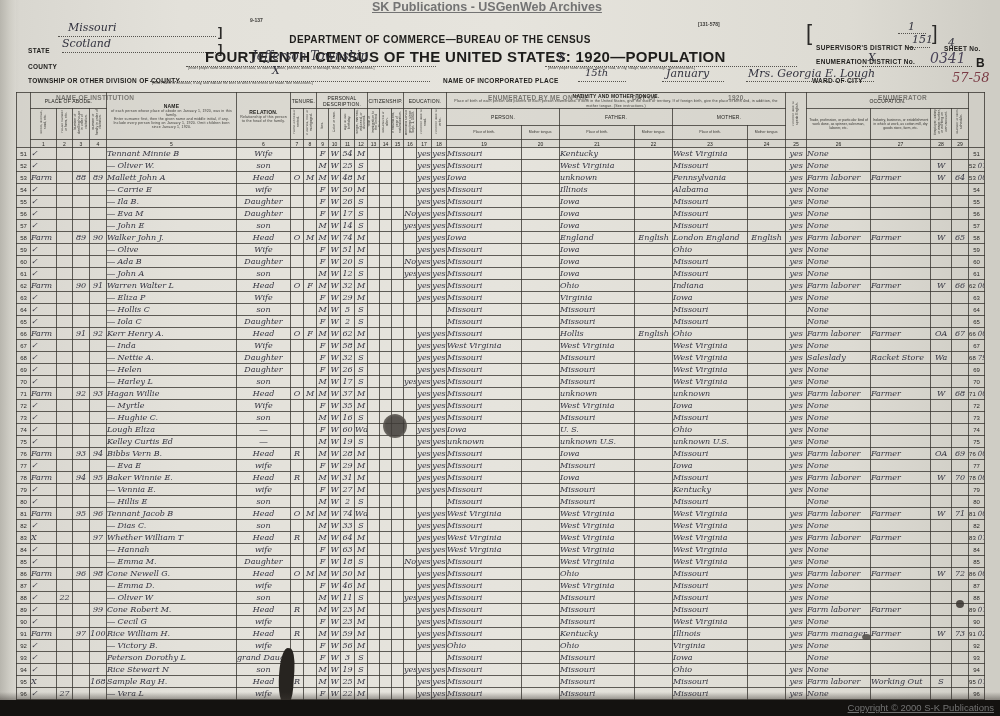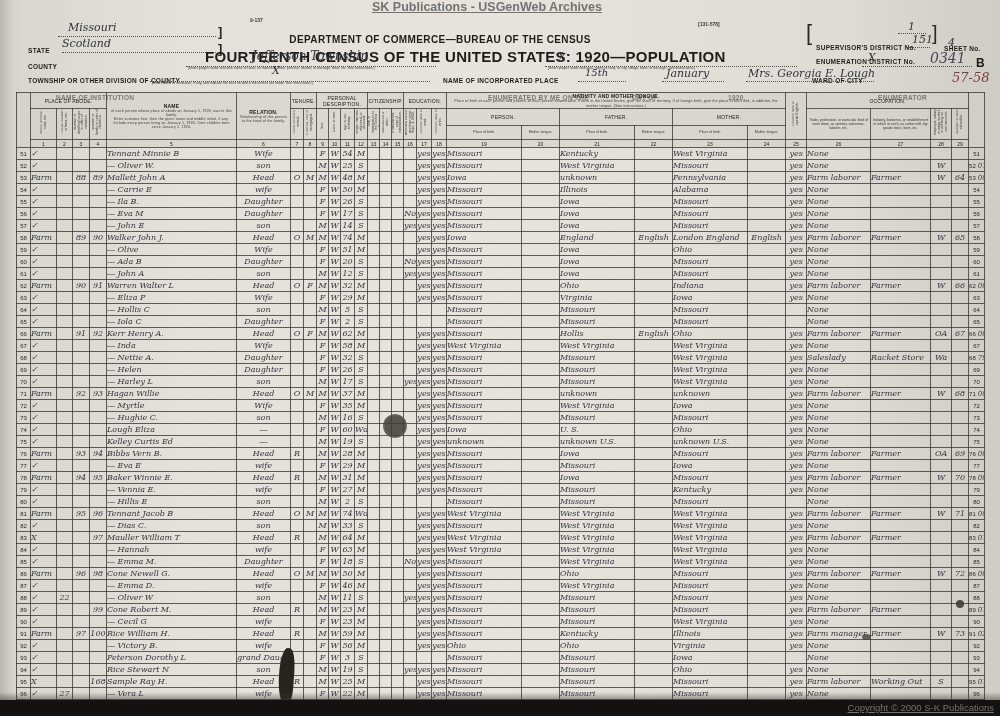--- a/index.html
+++ b/index.html
@@ -1282,21 +1282,21 @@
         <td class="hw cc"></td>
         <td class="hw cc"></td>
         <td class="rn">82</td>
       </tr>
       <tr>
         <td class="rn">83</td>
         <td class="hw cl">X</td>
         <td class="hw cc"></td>
         <td class="hw cc"></td>
         <td class="hw cc">97</td>
-        <td class="hw cl">Mauller  William T</td>
+        <td class="hw cl">Whether  William T</td>
         <td class="hw cc">Head</td>
         <td class="hw cc">R</td>
         <td class="hw cc"></td>
         <td class="hw cc">M</td>
         <td class="hw cc">W</td>
         <td class="hw cc">64</td>
         <td class="hw cc">M</td>
         <td class="hw cc"></td>
         <td class="hw cc"></td>
         <td class="hw cc"></td>

